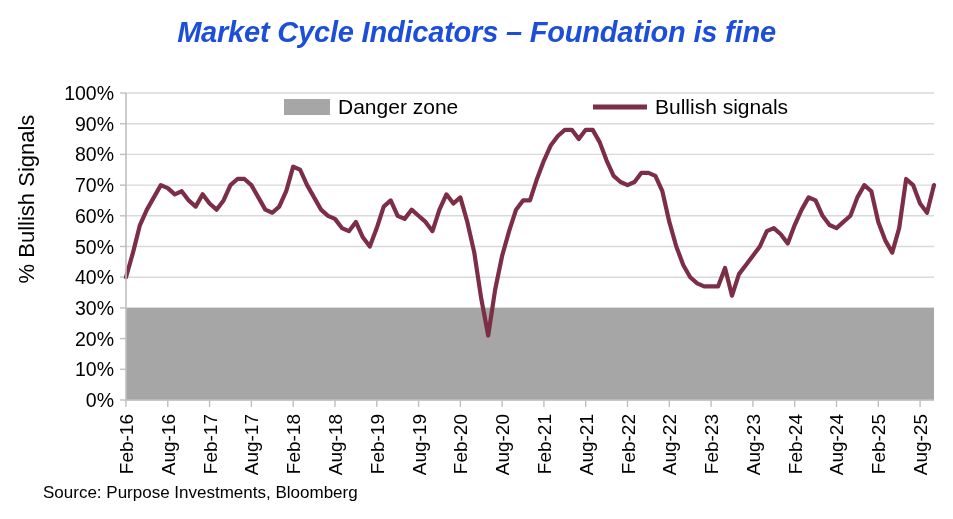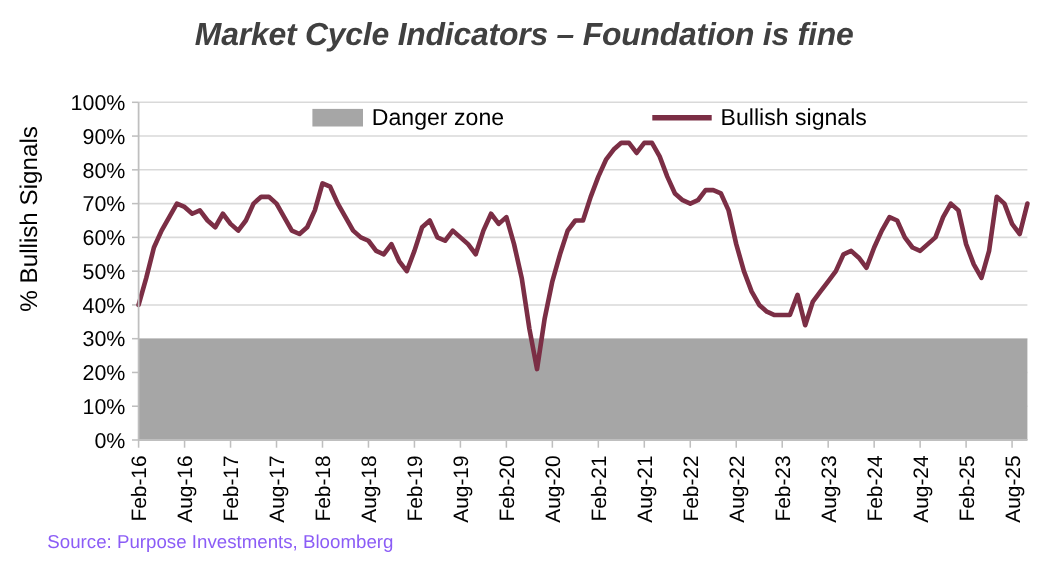--- a/index.html
+++ b/index.html
@@ -19,21 +19,21 @@
   }
   #chart-title {
     position: absolute;
     left: 0;
     top: 16px;
     width: 953px;
     text-align: center;
     font-size: 29px;
     font-weight: bold;
     font-style: italic;
-    color: #404040;
+    color: #1d4ed8;
     letter-spacing: -0.2px;
     font-family: "Liberation Sans", sans-serif;
   }
   #ylabel {
     position: absolute;
     left: -88px;
     top: 186px;
     width: 230px;
     text-align: center;
     transform: rotate(-90deg);
@@ -63,21 +63,21 @@
     font-size: 21px;
     fill: #000000;
     font-family: "Liberation Sans", sans-serif;
     dominant-baseline: middle;
   }
   #source-note {
     position: absolute;
     left: 43px;
     top: 483px;
     font-size: 17px;
-    color: #8b5cf6;
+    color: #000000;
     font-family: "Liberation Sans", sans-serif;
   }
 </style>
 </head>
 <body>
 
 <div id="chart-root">
 
   <div id="chart-title">Market Cycle Indicators – Foundation is fine</div>
 

